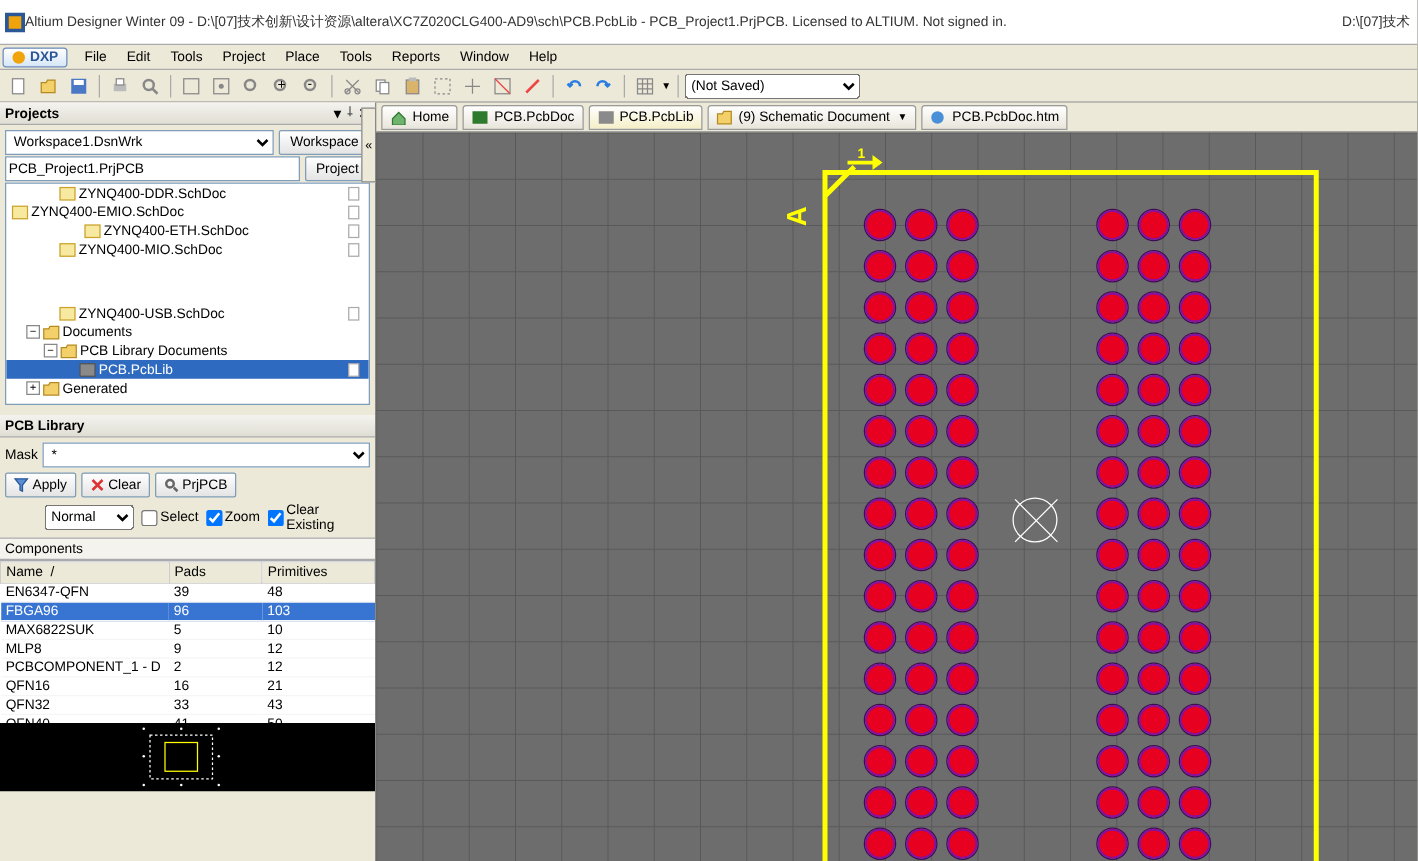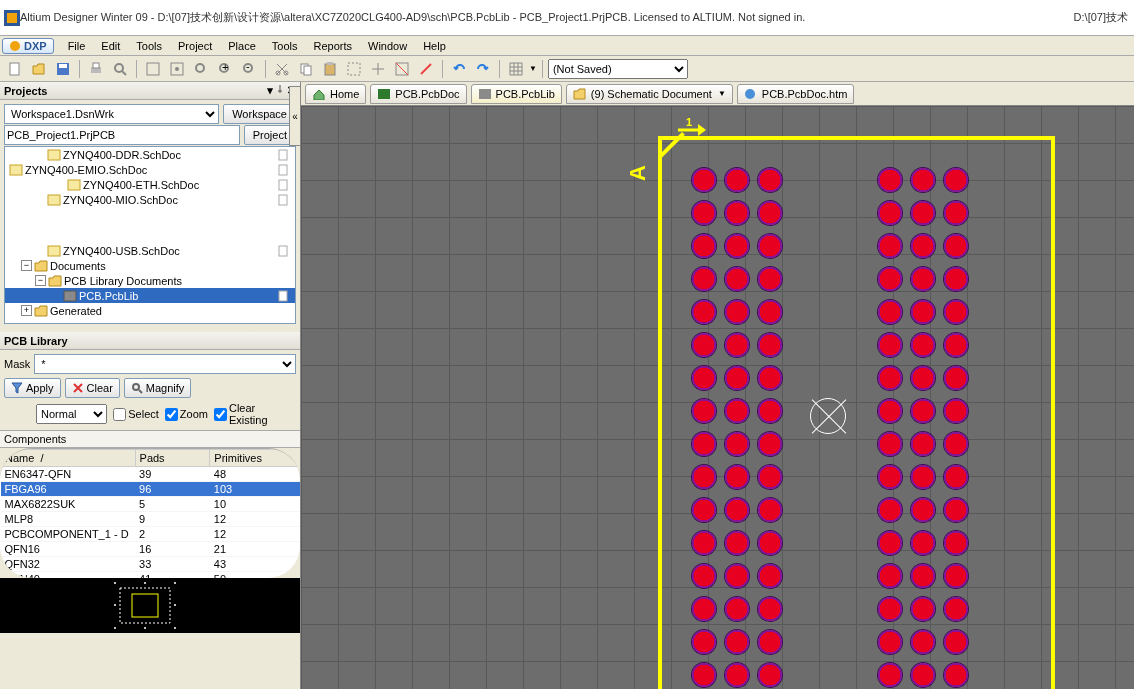--- a/index.html
+++ b/index.html
@@ -30,21 +30,21 @@
 .tree-item .expand{width:11px;height:11px;border:1px solid #888;display:flex;align-items:center;justify-content:center;font-size:9px;line-height:1;background:#fff;}
 .tree-item .folder-ic{width:14px;height:12px;display:inline-block;}
 .tree-item.selected{background:#2f6ac1;color:#fff;}
 .tree-item .page-ic{width:14px;height:12px;margin-left:auto;margin-right:4px;}
 .splitter-h{height:4px;background:#ece9d8;cursor:row-resize;}
 .mask-row{display:flex;align-items:center;gap:4px;padding:4px;}
 .btn-icon{display:flex; align-items:center; gap:3px; height:20px; padding:0 6px; border:1px solid #7f9db9; background:linear-gradient(#fff,#e4e4e4); border-radius:2px;}
 .checkrow{display:flex; align-items:center; gap:6px; padding:0 4px 4px 4px;}
 .checkrow label{display:flex;align-items:center;gap:2px;}
 .components-header{background:#f4f3ee;border:1px solid #aaa;border-left:none;border-right:none;padding:2px 4px;}
-.comp-table{flex:0 0 130px; overflow:auto; background:#fff; border-top:1px solid #aaa;border-radius:32px;}
+.comp-table{flex:0 0 130px; overflow:auto; background:#fff; border-top:1px solid #aaa;}
 .comp-table table{width:100%; border-collapse:collapse; font-size:11px;}
 .comp-table th{background:#ece9d8; text-align:left; padding:2px 4px; border:1px solid #ccc; font-weight:normal; position:sticky; top:0;}
 .comp-table td{padding:1px 4px; border-bottom:1px solid #f5f5f5;}
 .comp-table tr.selected td{background:#3874d1;color:#fff;}
 .preview-strip{height:55px;background:#000;position:relative;}
 .main-area{flex:1;display:flex;flex-direction:column;background:#595959;position:relative;}
 .doc-tabs{height:24px;background:#ece9d8;display:flex;align-items:center;padding:2px 4px;gap:4px;border-bottom:1px solid #888;}
 .doc-tab{display:flex;align-items:center;gap:4px;height:20px;padding:0 6px;border:1px solid #9b9b9b;background:linear-gradient(#fff,#e8e5da);border-radius:3px 3px 0 0;}
 .doc-tab.active{background:linear-gradient(#fff,#f5efc7);}
 .doc-tab .tab-ic{width:14px;height:12px;}
@@ -373,21 +373,21 @@
           <svg width="12" height="12">
             <path d="M2 2l8 8M10 2l-8 8" stroke="#d33" stroke-width="2"></path>
           </svg>
           <span>Clear</span>
         </button>
       <button class="btn-icon">
           <svg width="12" height="12">
             <circle cx="5" cy="5" r="3" fill="none" stroke="#666" stroke-width="2"></circle>
             <line x1="8" y1="8" x2="11" y2="11" stroke="#666" stroke-width="2"></line>
           </svg>
-          <span>Magnify</span>
+          <span>PrjPCB</span>
         </button>
     </div>
     <div class="checkrow">
       <select style="width:72px;height:20px;margin-left:32px;"><option>Normal</option></select>
       <label>
           <input type="checkbox" style=""> 
           <span>Select</span>
         </label>
       <label>
           <input type="checkbox" checked="" style=""> 

